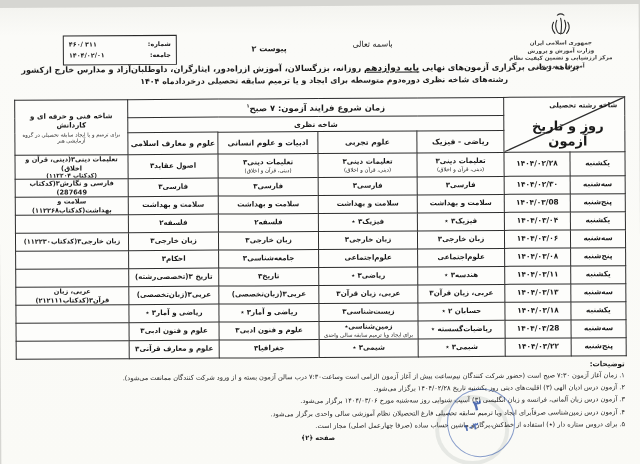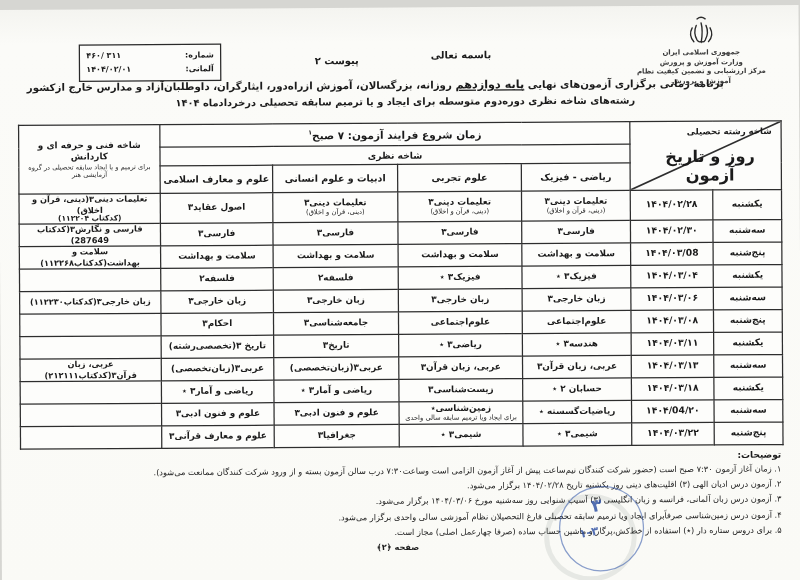--- a/index.html
+++ b/index.html
@@ -12,21 +12,21 @@
   .sheet{
     position:absolute;left:0;right:0;top:6px;bottom:-6px;
     background:linear-gradient(180deg,#f4f4f0 0%,#fbfbf8 6%,#fafaf6 100%);
     transform:rotate(-0.35deg);
   }
   
   .hdr{position:relative;height:92px;}
   .emblem-block{position:absolute;top:8px;left:auto;right:14px;width:128px;text-align:center;}
   .emblem-block svg{display:block;margin:0 auto 1px auto;}
   .gov-line{font-size:5.6px;font-weight:600;color:#3a3a3a;line-height:7.5px;}
-  .bismillah{position:absolute;top:34px;right:246px;font-size:8px;font-weight:bold;}
+  .bismillah{position:absolute;top:34px;right:246px;font-size:8px;font-weight:normal;}
   .attachment{position:absolute;top:38px;right:352px;font-size:8px;font-weight:bold;}
   .ref-box{
     position:absolute;top:28px;right:462px;width:102px;
     border:1.2px solid #2a2a2a;padding:3px 5px;font-size:6.4px;font-weight:bold;
     line-height:11px;background:#fcfcfa;
   }
   .ref-row{display:flex;justify-content:space-between;}
   .ref-val{direction:ltr;}
   .doc-title{position:absolute;top:56px;right:60px;left:70px;text-align:center;}
   .title-l1{font-size:8.2px;font-weight:bold;line-height:13px;white-space:nowrap;}
@@ -105,21 +105,21 @@
 
     <div class="bismillah">باسمه تعالی</div>
     <div class="attachment">پیوست ۲</div>
 
     <div class="ref-box">
       <div class="ref-row">
         <span>شماره:</span>
         <span class="ref-val">۴۶۰/ ۳۱۱</span>
       </div>
       <div class="ref-row">
-        <span>آلمانی:</span>
+        <span>جامعه:</span>
         <span class="ref-val">۱۴۰۴/۰۲/۰۱</span>
       </div>
     </div>
 
     <div class="doc-title">
       <div class="title-l1">
         <span>برنامه زمانی برگزاری آزمون‌های نهایی </span><span class="title-grade">پایه دوازدهم</span><span> روزانه، بزرگسالان، آموزش ازراه‌دور، ایثارگران، داوطلبان‌آزاد و مدارس خارج ازکشور</span>
       </div>
       <div class="title-l2">رشته‌های شاخه نظری دوره‌دوم متوسطه برای ایجاد و یا ترمیم سابقه تحصیلی درخردادماه ۱۴۰۴</div>
     </div>
@@ -251,21 +251,21 @@
           <td class="day">یکشنبه</td>
           <td class="date">۱۴۰۴/۰۳/۱۸</td>
           <td>حسابان ۲ ٭</td>
           <td>زیست‌شناسی۳</td>
           <td>ریاضی و آمار۳ ٭</td>
           <td>ریاضی و آمار۳ ٭</td>
           <td class="voc"></td>
         </tr>
         <tr>
           <td class="day">سه‌شنبه</td>
-          <td class="date">۱۴۰۴/04/۲۰</td>
+          <td class="date">۱۴۰۴/۰۳/28</td>
           <td>ریاضیات‌گسسته ٭</td>
           <td>
             <div>زمین‌شناسی٭</div>
             <div class="sub">برای ایجاد ویا ترمیم سابقه سالی واحدی</div>
           </td>
           <td>علوم و فنون ادبی۳</td>
           <td>علوم و فنون ادبی۳</td>
           <td class="voc"></td>
         </tr>
         <tr>

